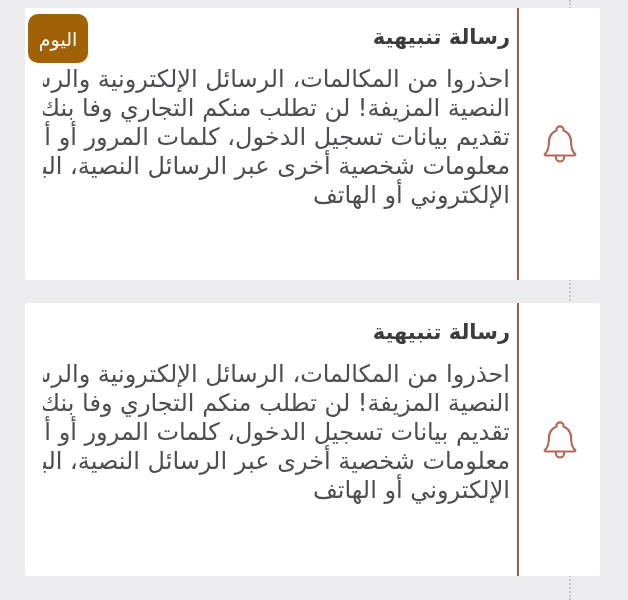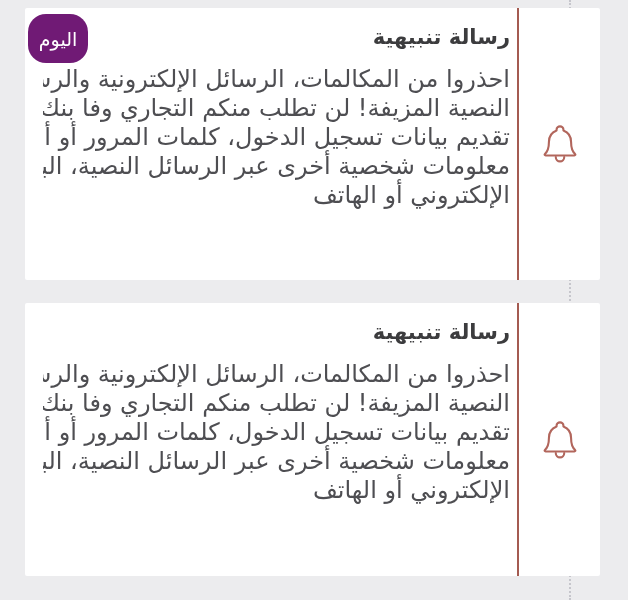--- a/index.html
+++ b/index.html
@@ -71,22 +71,22 @@
     color: #4E4E52;
     line-height: 29px;
     white-space: nowrap;
   }
   .today-badge {
     position: absolute;
     left: 3px;
     top: 6px;
     width: 60px;
     height: 49px;
-    background: #701a75;
-    border-radius: 18px;
+    background: #a16207;
+    border-radius: 10px;
     display: flex;
     align-items: center;
     justify-content: center;
     color: #FFFFFF;
     font-size: 19px;
     direction: rtl;
   }
   .bell-svg { display: block; }
 </style>
 </head>

